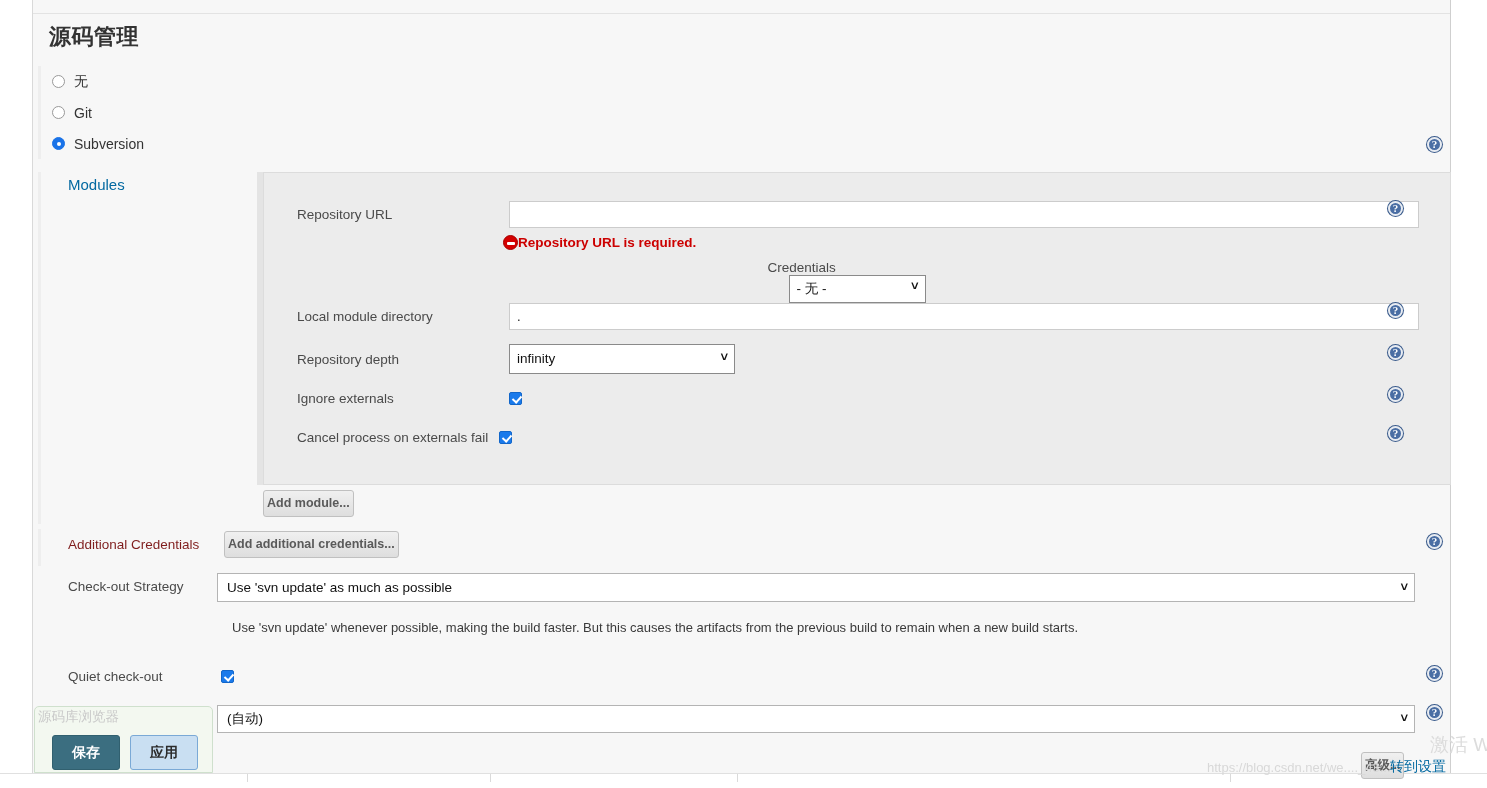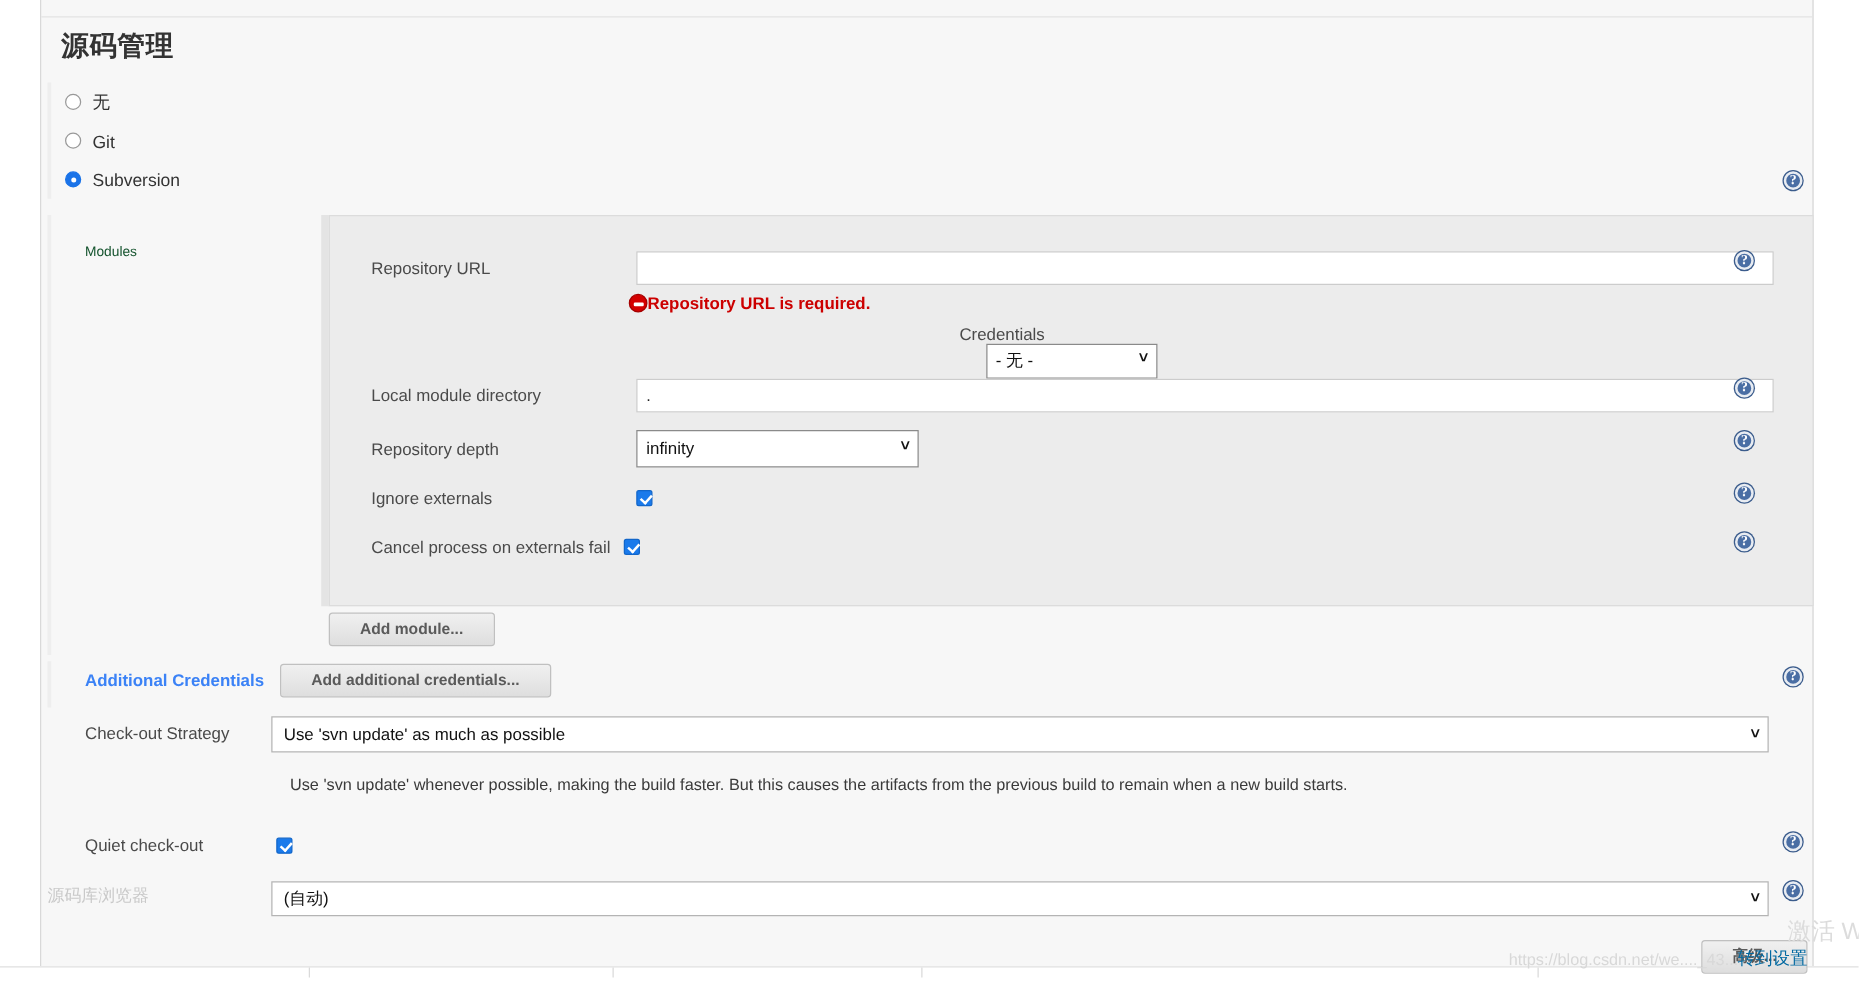--- a/index.html
+++ b/index.html
@@ -205,21 +205,21 @@
   }
   .btn-plain {
     background: linear-gradient(#f0f0f0, #dedede);
     border: 1px solid #c0c0c0;
     border-radius: 3px;
     font-size: 12.5px;
     font-weight: bold;
     color: #5a5a5a;
     height: 27px;
     line-height: 25px;
-    padding: 0 24px;
+    padding: 0 3px;
     display: inline-block;
     font-family: "Liberation Sans", sans-serif;
     cursor: pointer;
   }
   .key-ico { flex: none; }
   .tri-down {
     width: 0; height: 0;
     border-left: 4.5px solid transparent;
     border-right: 4.5px solid transparent;
     border-top: 5px solid #4d4d4d;
@@ -379,21 +379,21 @@
     </div>
     <div class="radio-row">
       <span class="rb checked"></span>
       <span class="radio-label">Subversion</span>
     </div>
   </div>
 
   <div class="help" style="left:1427px; top:137px;">?</div>
 
   <div style="position:absolute; left:38px; top:172px; width:1400px; height:352px; border-left:3px solid #eeeeee;"></div>
-  <div style="position:absolute; left:68px; top:196px; font-size:11px; color:#14532d;">Modules</div>
+  <div style="position:absolute; left:68px; top:176px; font-size:15px; color:#0369a1;">Modules</div>
 
   <div class="modules-wrap">
     <div style="position:absolute;left:0;top:0;width:6px;height:313px;background:#e4e4e4;"></div>
     <div class="module-panel" style="margin-left:6px;width:1188px;">
 
       <div class="inner-row" style="top:28px;">
         <span class="inner-lbl">Repository URL</span>
         <span class="txtfield" style="width:910px;"></span>
       </div>
 
@@ -449,21 +449,21 @@
     </div>
   </div>
 
   <div class="help" style="left:1388px; top:201px;">?</div>
   <div class="help" style="left:1388px; top:303px;">?</div>
   <div class="help" style="left:1388px; top:345px;">?</div>
   <div class="help" style="left:1388px; top:387px;">?</div>
   <div class="help" style="left:1388px; top:426px;">?</div>
 
   <div style="position:absolute; left:38px; top:529px; width:1400px; height:37px; border-left:3px solid #eeeeee;"></div>
-  <div style="position:absolute; left:68px; top:537px; font-size:13.5px; color:#3b82f6;font-weight:bold;">Additional Credentials</div>
+  <div style="position:absolute; left:68px; top:537px; font-size:13.5px; color:#7f1d1d;">Additional Credentials</div>
   <div style="position:absolute; left:224px; top:531px;">
     <span class="btn-plain">Add additional credentials...</span>
   </div>
   <div class="help" style="left:1427px; top:534px;">?</div>
 
   <div style="position:absolute; left:68px; top:579px; font-size:13.5px; color:#4a4a4a;">Check-out Strategy</div>
   <div class="wide-select" style="position:absolute; left:217px; top:573px;">
     <span>Use 'svn update' as much as possible</span>
     <span class="caret-glyph" style="top:6px;">˅</span>
   </div>
@@ -477,20 +477,24 @@
   <div class="wide-select" style="position:absolute; left:217px; top:705px; height:28px; line-height:26px;">
     <span>(自动)</span>
     <span class="caret-glyph" style="top:5px;">˅</span>
   </div>
   <div class="help" style="left:1427px; top:705px;">?</div>
 
   <div class="btn-advanced">
     <span class="btn-plain">高级...</span>
   </div>
 
+  <div class="savebar">
+    <div class="btn-save">保存</div>
+    <div class="btn-apply">应用</div>
+  </div>
 
   <div class="wm-csdn">https://blog.csdn.net/we...._43....</div>
   <div class="wm-win1">激活 W</div>
   <div class="wm-win2">转到设置</div>
 
   <div class="bottom-strip"></div>
   <div class="tick" style="left:247px;"></div>
   <div class="tick" style="left:490px;"></div>
   <div class="tick" style="left:737px;"></div>
   <div class="tick" style="left:1230px;"></div>

